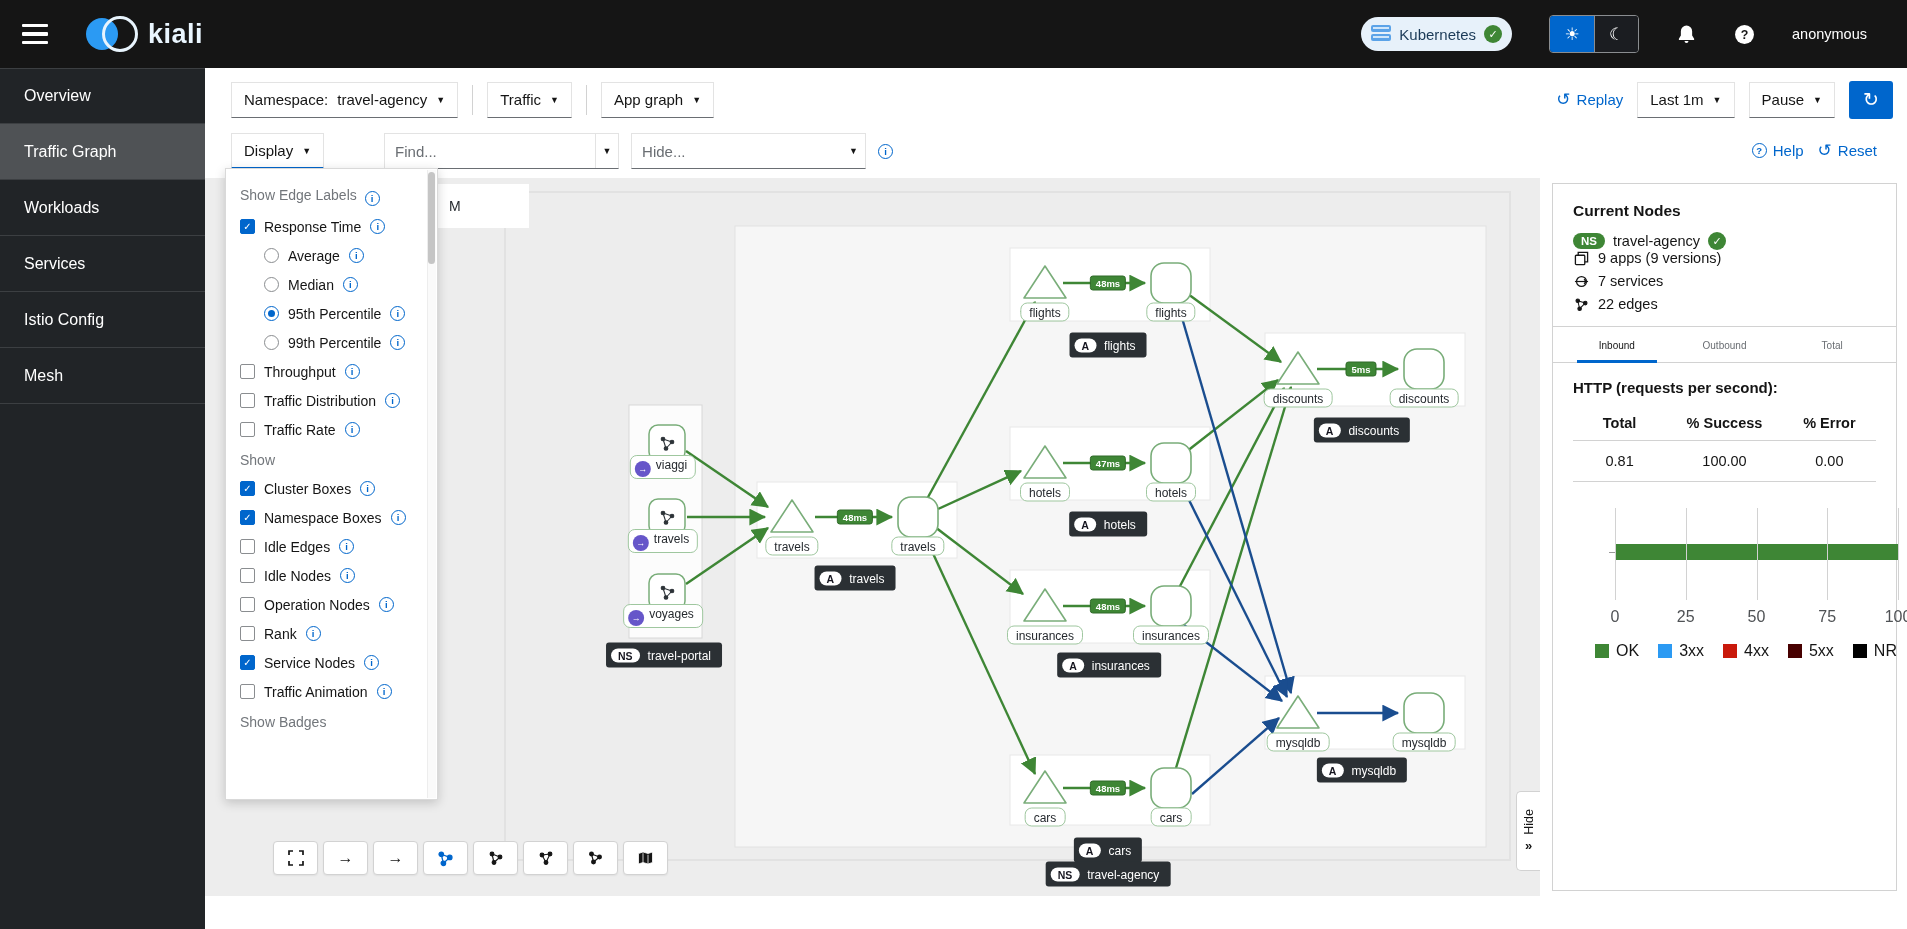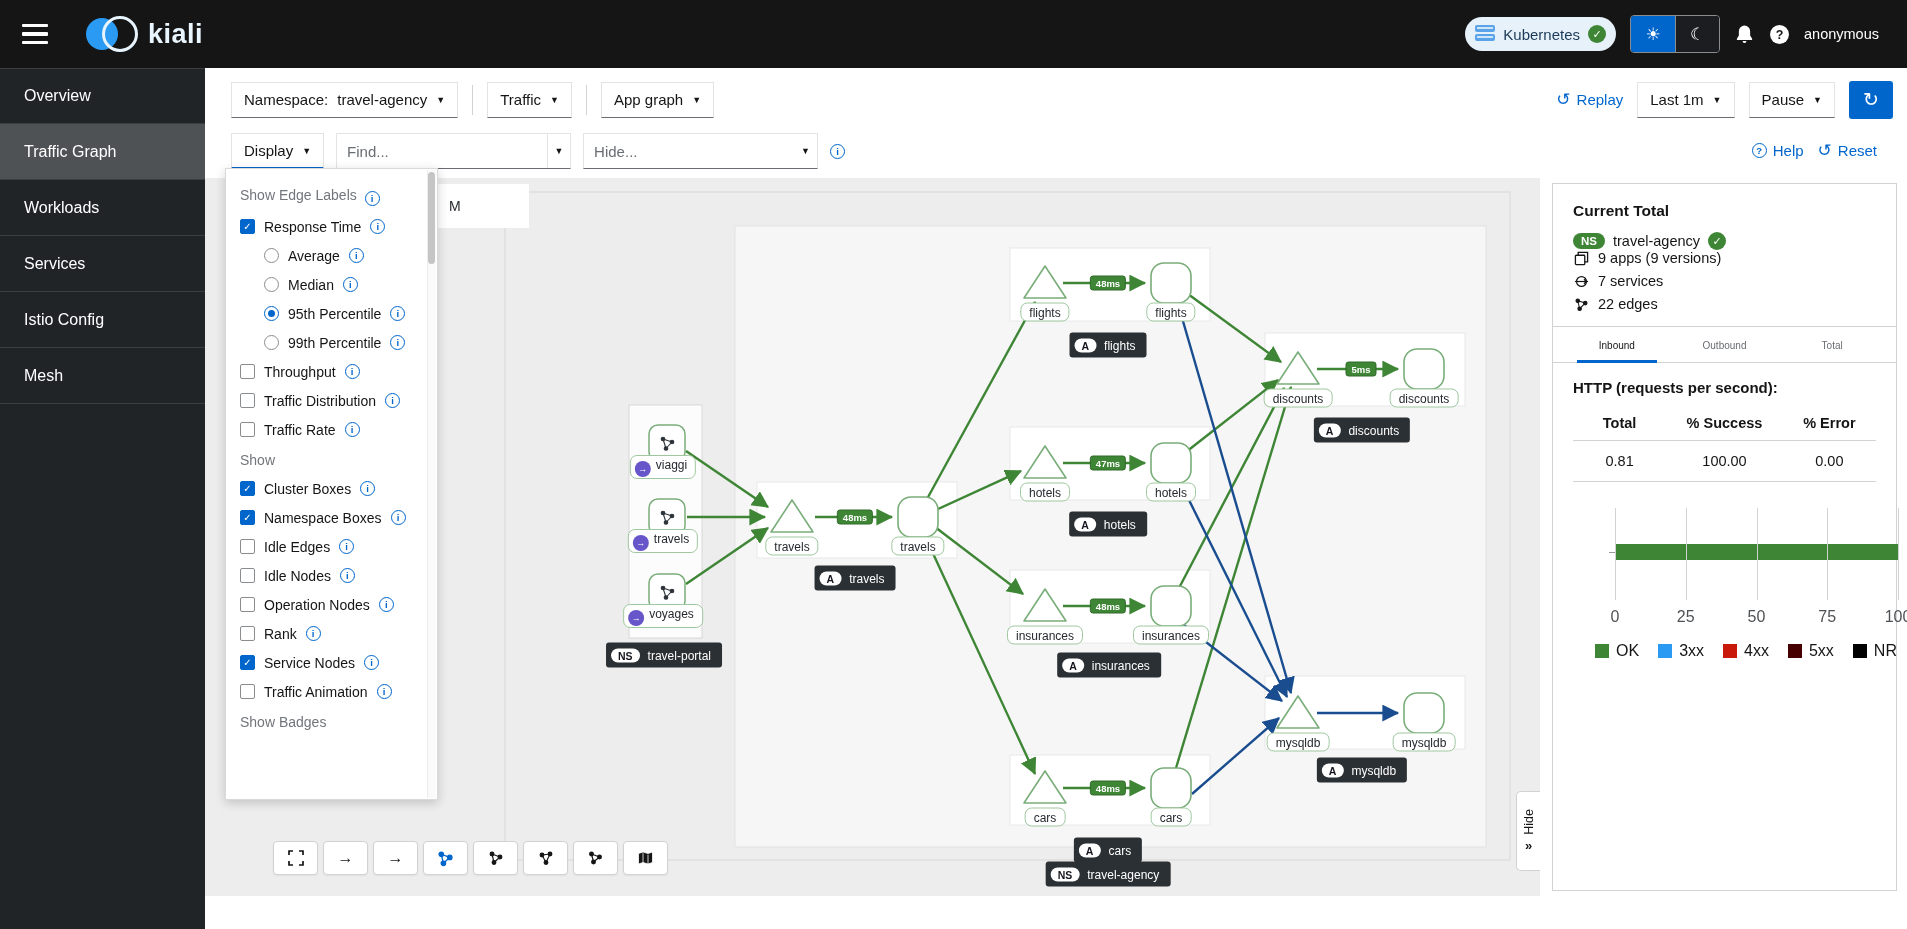--- a/index.html
+++ b/index.html
@@ -9,21 +9,21 @@
 
   
   .navbar { position:absolute; left:0; top:0; width:1907px; height:68px; background:#151515; display:flex; align-items:center; }
   .hamburger { width:26px; height:20px; margin-left:22px; display:flex; flex-direction:column; justify-content:space-between; cursor:pointer; }
   .hamburger span { display:block; height:3.2px; background:#fff; border-radius:1px; }
   .brand { display:flex; align-items:center; margin-left:38px; gap:10px; }
   .logo { position:relative; width:52px; height:38px; }
   .logo .c1 { position:absolute; left:0; top:3px; width:32px; height:32px; border-radius:50%; background:#2B9AF3; }
   .logo .c2 { position:absolute; left:16px; top:1px; width:36px; height:36px; border-radius:50%; border:3px solid #e8f4fd; }
   .brand-name { color:#eaf6ff; font-size:27px; font-weight:700; letter-spacing:0.5px; }
-  .nav-right { margin-left:auto; display:flex; align-items:center; gap:14px; margin-right:28px; }
+  .nav-right { margin-left:auto; display:flex; align-items:center; gap:37px; margin-right:40px; }
   .k8s-pill { display:flex; align-items:center; gap:8px; background:#E7F1FA; border-radius:17px; height:34px; padding:0 10px 0 10px; }
   .k8s-pill .k8s-txt { color:#1b3a57; font-size:15px; }
   .k8s-icon { width:20px; height:18px; display:inline-block; }
   .k8s-icon div { height:7px; background:#5BA3E8; border-radius:2px; margin-bottom:2px; position:relative; overflow:hidden; }
   .k8s-icon div::after { content:""; position:absolute; left:2px; top:2px; right:2px; height:1.5px; background:#cfe6fa; }
   .check-badge { width:18px; height:18px; border-radius:50%; background:#3E8635; color:#fff; font-size:11px; display:inline-flex; align-items:center; justify-content:center; }
   .theme-toggle { display:flex; border:1px solid #8a8d90; border-radius:4px; overflow:hidden; height:38px; }
   .theme-seg { width:44px; display:flex; align-items:center; justify-content:center; font-size:17px; cursor:pointer; }
   .theme-light { background:#0066CC; color:#fff; }
   .theme-dark { background:#1b1d21; color:#fff; border-left:1px solid #8a8d90; }
@@ -220,21 +220,21 @@
             <span>↻</span>
           </button>
       </div>
     </div>
 
     <div class="toolbar2">
       <div class="select-box display-btn">
         <span>Display</span>
         <span class="caret">▼</span>
       </div>
-      <div class="input-group" style="width:235px;">
+      <div class="input-group" style="width:235px;margin-left:48px;">
         <input placeholder="Find..." style="">
         <span class="input-caret" style="border-left:1px solid #e3e3e3;">▼</span>
       </div>
       <div class="input-group" style="width:235px;">
         <input placeholder="Hide..." style="">
         <span class="input-caret">▼</span>
       </div>
       <span class="info-i" style="margin-top:11px;">i</span>
       <div class="tb-right" style="margin-top:7px;">
         <span class="blue-link">
@@ -557,21 +557,21 @@
       </div>
 
       <div class="hide-tab">
         <span class="vtxt">Hide</span>
         <span class="chev">»</span>
       </div>
     </div>
 
     <aside class="summary">
       <div class="sm-top">
-        <div class="sm-title">Current Total</div>
+        <div class="sm-title">Current Nodes</div>
         <div class="sm-ns-row">
           <span class="ns-badge">NS</span>
           <span class="sm-ns-name">travel-agency</span>
           <span class="check-badge">✓</span>
         </div>
         <div class="sm-stats" id="sm-stats">
             <div class="sm-stat">
               <span class="ic">
                 <svg width="15" height="15" viewBox="0 0 16 16" fill="none" stroke="currentColor" stroke-width="1.4">
                   <rect x="1.5" y="4.5" width="10" height="10" rx="1"></rect>

